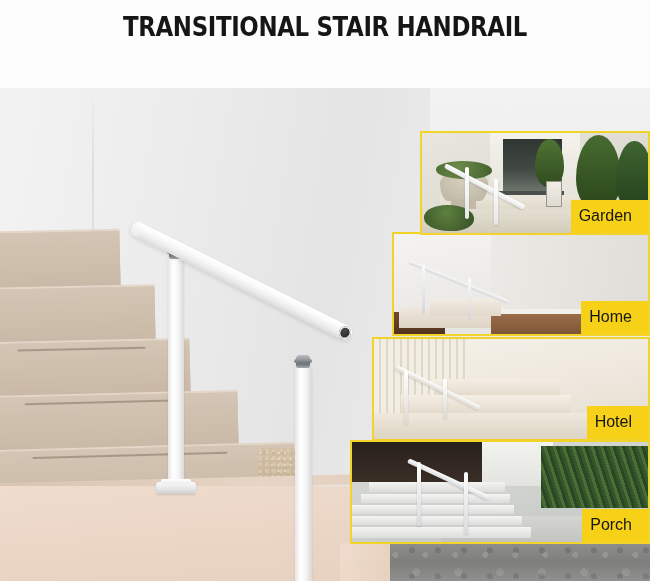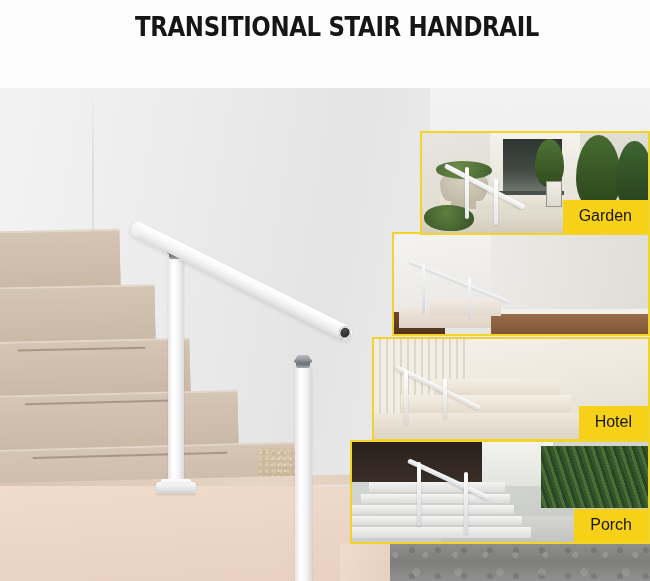--- a/index.html
+++ b/index.html
@@ -10,21 +10,21 @@
     position:relative;
   }
   .canvas {
     position:absolute; inset:0;
     width:650px; height:581px;
     overflow:hidden;
     background:linear-gradient(180deg,#fdfdfd 0%,#f7f7f7 100%);
   }
 
   
-  .header { position:absolute; left:12px; top:0; width:636px; height:100px; z-index:40; }
+  .header { position:absolute; left:0; top:0; width:636px; height:100px; z-index:40; }
   .title {
     position:absolute; left:0; top:12px; width:650px;
     text-align:center;
     font-family:"DejaVu Sans", sans-serif;
     font-weight:bold;
     font-size:26px;
     letter-spacing:-0.4px;
     color:#161616;
     transform:scaleX(0.88);
     white-space:nowrap;
@@ -151,21 +151,21 @@
   }
   .thumb .scene { position:absolute; inset:0; }
   .thumb-label {
     position:absolute;
     bottom:0; right:0;
     background:#F7D117;
     color:#171717;
     font-family:"Liberation Sans", sans-serif;
     font-size:16px;
     line-height:1;
-    padding:8px 16px 9px 16px;
+    padding:8px 16px 9px 8px;
     white-space:nowrap;
     z-index:6;
   }
 
   
   .sc-garden { background:linear-gradient(160deg,#e8e6df 0%,#dedbd2 55%,#cfd2c4 100%); }
   .g-house { position:absolute; left:30%; top:0; width:40%; height:62%; background:linear-gradient(180deg,#f4f2ec,#e6e3da); }
   .g-door { position:absolute; left:36%; top:6%; width:26%; height:52%; background:linear-gradient(180deg,#2f3531,#434a44 60%,#6d746c); }
   .g-mat { position:absolute; left:33%; top:58%; width:30%; height:9%; background:#4b4f4b; }
   .g-porch { position:absolute; left:8%; top:62%; width:70%; height:16%; background:linear-gradient(180deg,#ece7db,#ded8ca); }
@@ -311,20 +311,21 @@
       <div class="h-wall"></div>
       <div class="h-floor"></div>
       <div class="h-base"></div>
       <div class="h-wood"></div>
       <div class="h-stepA"></div>
       <div class="h-stepB"></div>
       <div class="h-rail" style="left:6%; top:26%; width:42%; height:4px; transform:rotate(22deg); transform-origin:left center;"></div>
       <div class="h-rail" style="left:11%; top:30%; width:3px; height:50%;"></div>
       <div class="h-rail" style="left:29%; top:44%; width:3px; height:42%;"></div>
     </div>
+    <div class="thumb-label">Home</div>
   </div>
 
   <div class="thumb" style="left:350px; top:440px; width:300px; height:104px; z-index:31;">
     <div class="scene sc-porch">
       <div class="p-dark"></div>
       <div class="p-wall"></div>
       <div class="p-hedge"></div>
       <div class="p-ground"></div>
       <div class="p-steps">
         <div class="p-tread" style="top:4%;  left:8%;  width:64%; height:15%;"></div>

